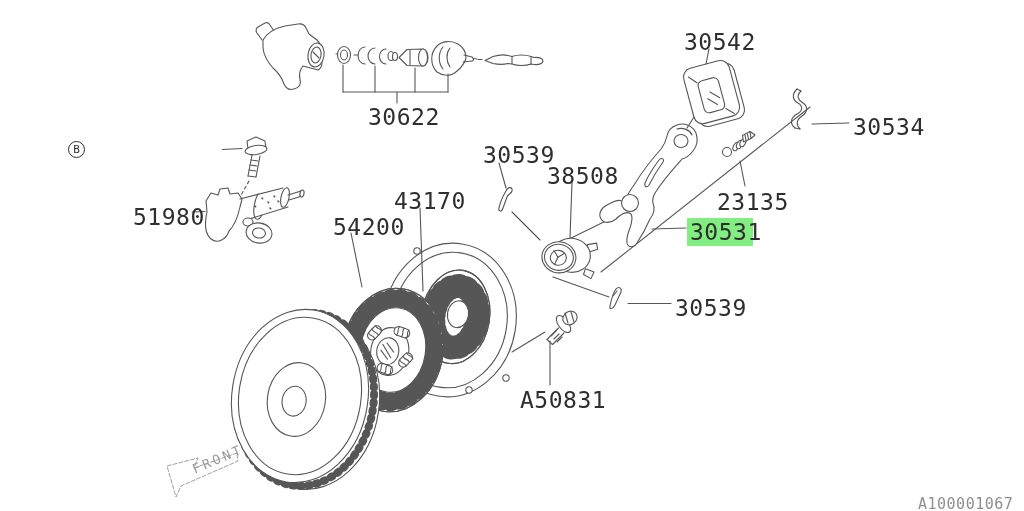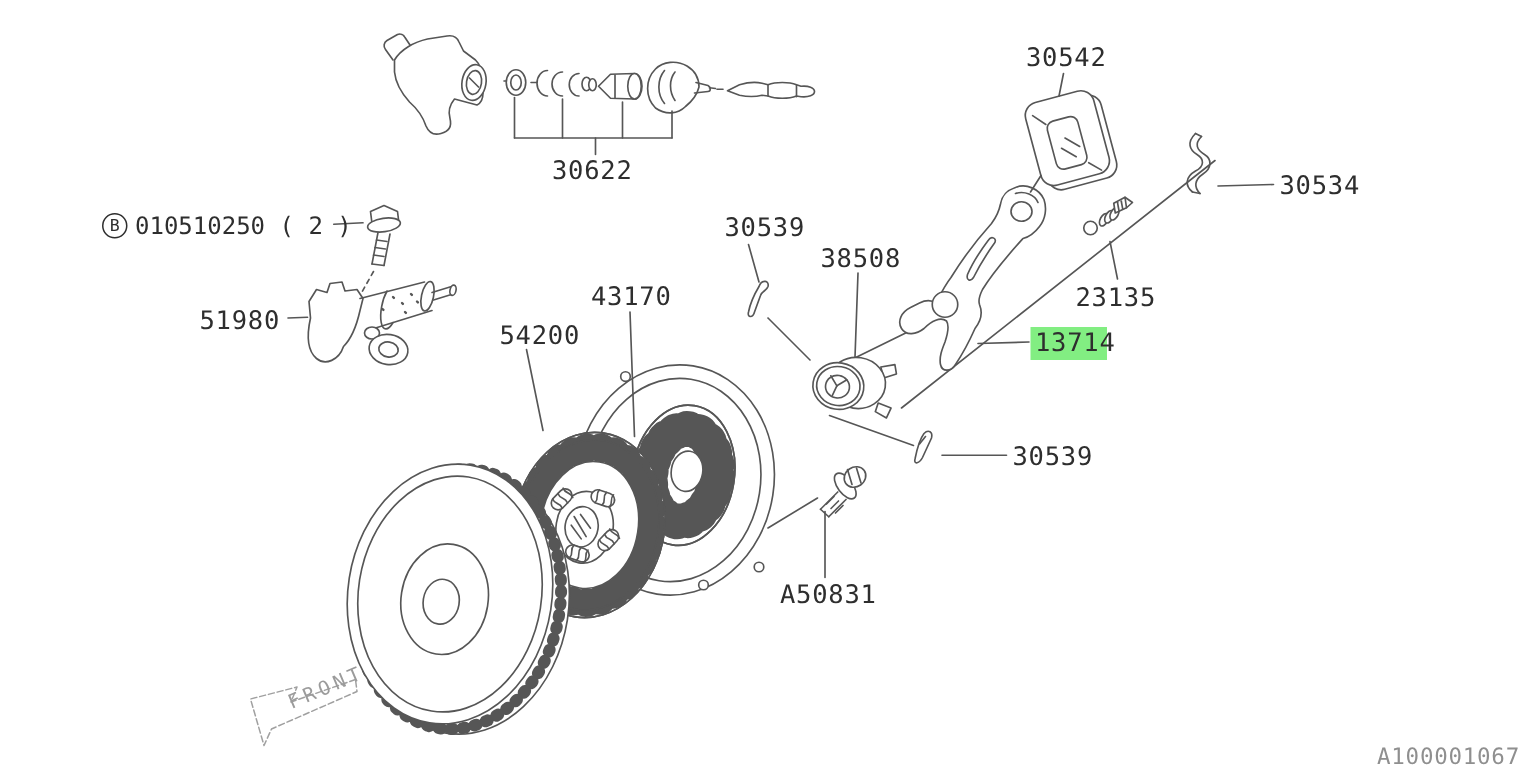--- a/index.html
+++ b/index.html
@@ -1,19 +1,19 @@
 <!DOCTYPE html>
 <html><head>
 <meta charset="utf-8">
 <style>
   html,body{margin:0;padding:0;background:#fff;}
   .stage{position:relative;width:1024px;height:511px;background:#ffffff;overflow:hidden;
          font-family:"DejaVu Sans Mono","Liberation Mono",monospace;}
   svg{position:absolute;left:0;top:0;}
-  .part-label{position:absolute;font-size:17px;color:#2e2e2e;white-space:nowrap;
+  .part-label{position:absolute;font-size:23px;color:#2e2e2e;white-space:nowrap;
               letter-spacing:.5px;cursor:default;}
   .part-label.small{font-size:16px;letter-spacing:0;}
   .blabel{display:flex;align-items:center;gap:5px;}
   .circ{display:inline-block;width:15px;height:15px;border:1.4px solid #2e2e2e;border-radius:50%;
         font-size:11px;line-height:15px;text-align:center;letter-spacing:0;}
   .hl{background:linear-gradient(90deg,#82ee82 0%,#82ee82 84%,rgba(0,0,0,0) 84%);
       padding:1px 4px 1px 3px;margin:-1px 0 0 -3px;}
   .front-label{position:absolute;left:193px;top:462px;color:#9b9b9b;font-size:13px;
                letter-spacing:3px;transform:rotate(-23deg);transform-origin:0 50%;}
   .footer-code{position:absolute;left:918px;top:495px;color:#8f8f8f;font-size:15px;letter-spacing:.5px;}
@@ -248,33 +248,32 @@
       <rect x="-8" y="-4.5" width="16" height="9" rx="4.5" fill="#fff"></rect>
       <path d="M-4,-4.5 C-6,0 -2,0 -4,4.5 M1,-4.5 C-1,0 3,0 1,4.5 M6,-4.5 C4,0 8,0 6,4.5"></path>
     </g>
   </defs>
 </svg>
 
 <div class="part-label" style="left:368px;top:104px">30622</div>
 
 <div class="part-label small blabel" style="left:68px;top:141px">
   <span class="circ">B</span>
-  <span>010510250 ( 2 )</span>
 </div>
 
 <div class="part-label" style="left:133px;top:204px">51980</div>
 <div class="part-label" style="left:333px;top:214px">54200</div>
 <div class="part-label" style="left:394px;top:188px">43170</div>
 <div class="part-label" style="left:483px;top:142px">30539</div>
 <div class="part-label" style="left:547px;top:163px">38508</div>
 <div class="part-label" style="left:684px;top:29px">30542</div>
 <div class="part-label" style="left:853px;top:114px">30534</div>
 <div class="part-label" style="left:717px;top:189px">23135</div>
 <div class="part-label" style="left:690px;top:219px">
-  <span class="hl">13714</span>
+  <span class="hl">30531</span>
 </div>
 <div class="part-label" style="left:675px;top:295px">30539</div>
 <div class="part-label" style="left:520px;top:387px">A50831</div>
 
 <div class="front-label">FRONT</div>
 <div class="footer-code">A100001067</div>
 
 </div>
 
 </body></html>

